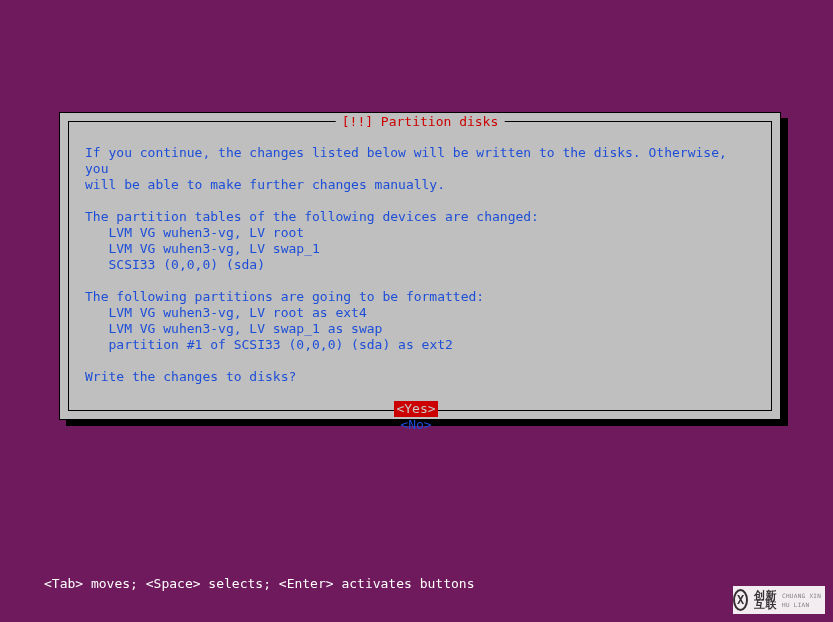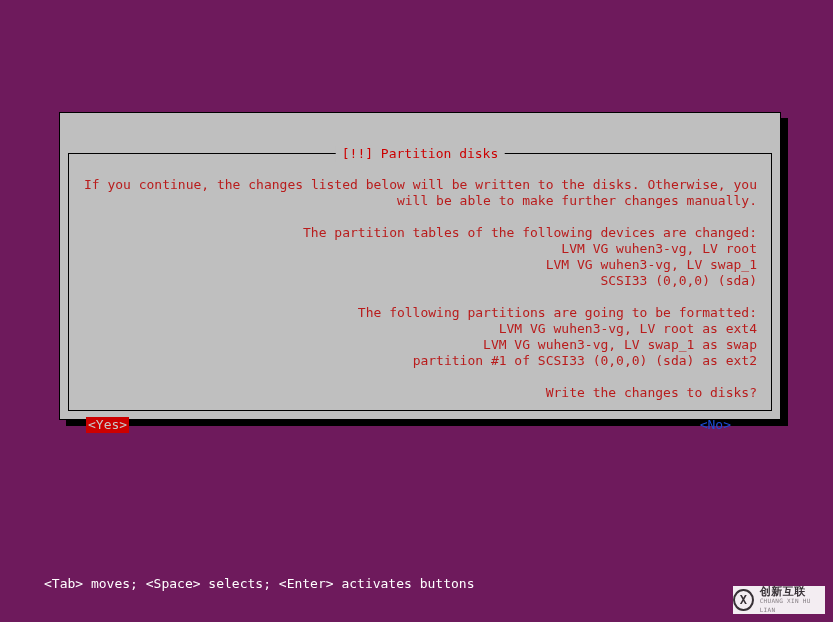--- a/index.html
+++ b/index.html
@@ -34,44 +34,43 @@
       background-color: #bfbfbf;
       border: 1px solid #000;
     }
     .dialog-inner {
       position: absolute;
       left: 8px;
       top: 8px;
       right: 8px;
       bottom: 8px;
       border: 1px solid #000;
-      padding: 23px 14px 8px 1px;
-      margin-top: 32px;
+      padding: 23px 14px 8px 16px;
     }
     .dialog-title {
       position: absolute;
       top: -8px;
       left: 50%;
       transform: translateX(-50%);
       background-color: #bfbfbf;
       color: #cc0000;
       padding: 0 6px;
       white-space: nowrap;
     }
     .body-text {
-      color: #b91c1c;
+      color: #1d4ed8;
       white-space: pre-wrap;
-      text-align: right;
     }
     .actions {
       display: flex;
       justify-content: space-between;
       align-items: center;
       margin-top: 16px;
       padding: 0 26px 0 16px;
+      flex-direction: column;
     }
     .btn-yes {
       background-color: #cc0000;
       color: #c9c9c9;
       padding: 0 2px;
     }
     .btn-no {
       color: #1d4ed8;
     }
     .hint-bar {
@@ -101,21 +100,20 @@
       border-radius: 50%;
       display: flex;
       align-items: center;
       justify-content: center;
       font-weight: bold;
       font-size: 12px;
       color: #333;
     }
     .watermark-text {
       display: flex;
-      flex-direction: column;
       line-height: 9px;
     }
     .wm-big {
       font-size: 11px;
       font-weight: bold;
       color: #333;
       letter-spacing: 0.5px;
     }
     .wm-small {
       font-size: 6px;

